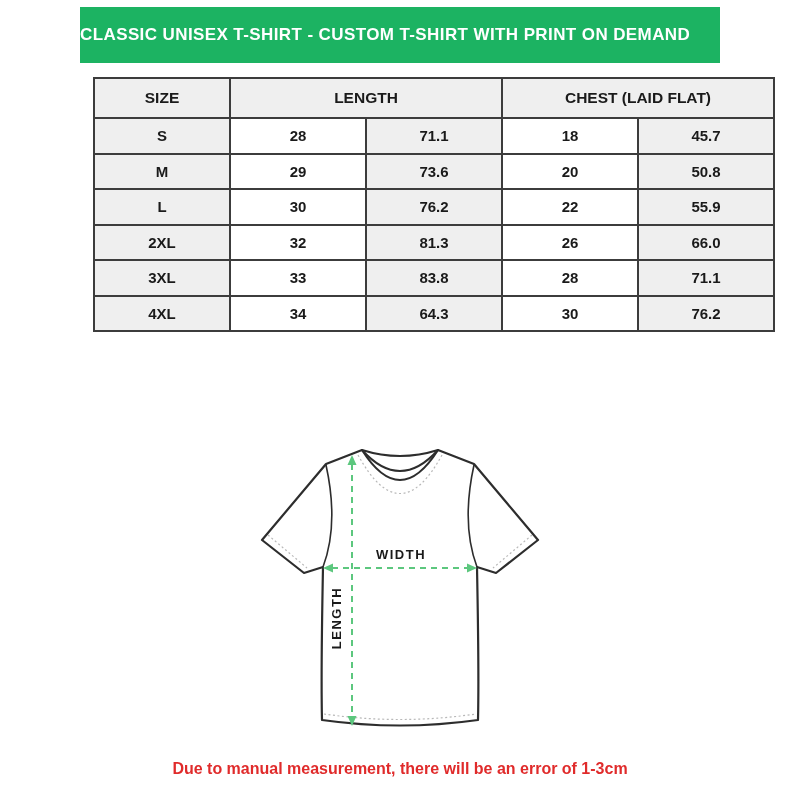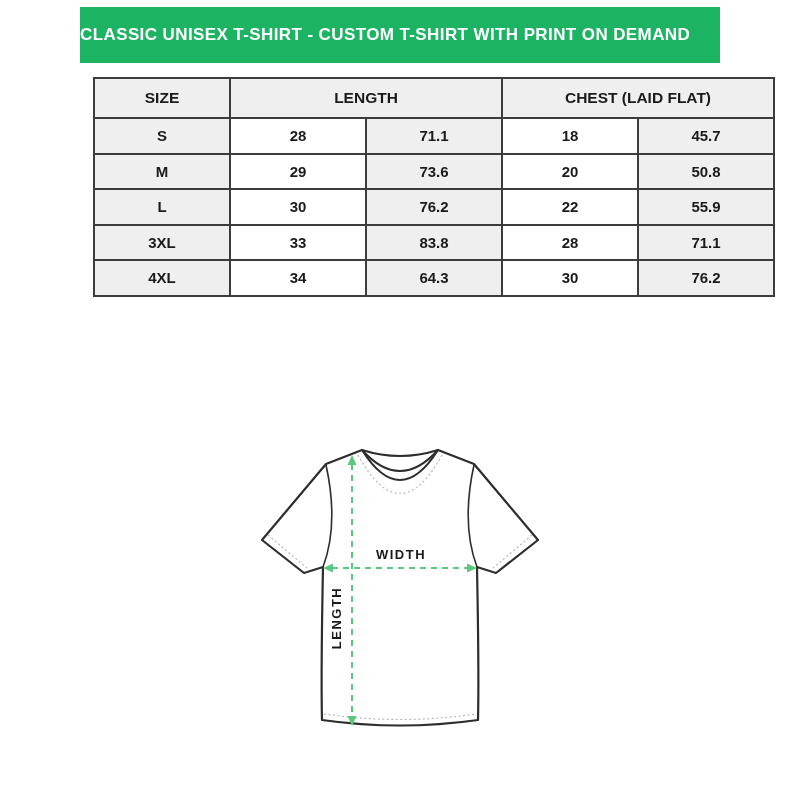--- a/index.html
+++ b/index.html
@@ -91,20 +91,27 @@
         <td class="g">50.8</td>
       </tr>
       <tr>
         <td class="g">L</td>
         <td class="w">30</td>
         <td class="g">76.2</td>
         <td class="w">22</td>
         <td class="g">55.9</td>
       </tr>
       <tr>
+        <td class="g">2XL</td>
+        <td class="w">32</td>
+        <td class="g">81.3</td>
+        <td class="w">26</td>
+        <td class="g">66.0</td>
+      </tr>
+      <tr>
         <td class="g">3XL</td>
         <td class="w">33</td>
         <td class="g">83.8</td>
         <td class="w">28</td>
         <td class="g">71.1</td>
       </tr>
       <tr>
         <td class="g">4XL</td>
         <td class="w">34</td>
         <td class="g">64.3</td>
@@ -141,14 +148,15 @@
 
       <line class="arrow-line" x1="74" y1="130" x2="210" y2="130"></line>
       <polygon class="arrow-head" points="65,130 75,125.5 75,134.5"></polygon>
       <polygon class="arrow-head" points="219,130 209,125.5 209,134.5"></polygon>
 
       <text class="dim-label" x="143" y="121" text-anchor="middle">WIDTH</text>
       <text class="dim-label" x="79" y="184" text-anchor="middle" transform="rotate(-90 79,180)">LENGTH</text>
     </svg>
   </div>
 
+  <div class="note">Due to manual measurement, there will be an error of 1-3cm</div>
 
 </div>
 
 </body></html>

